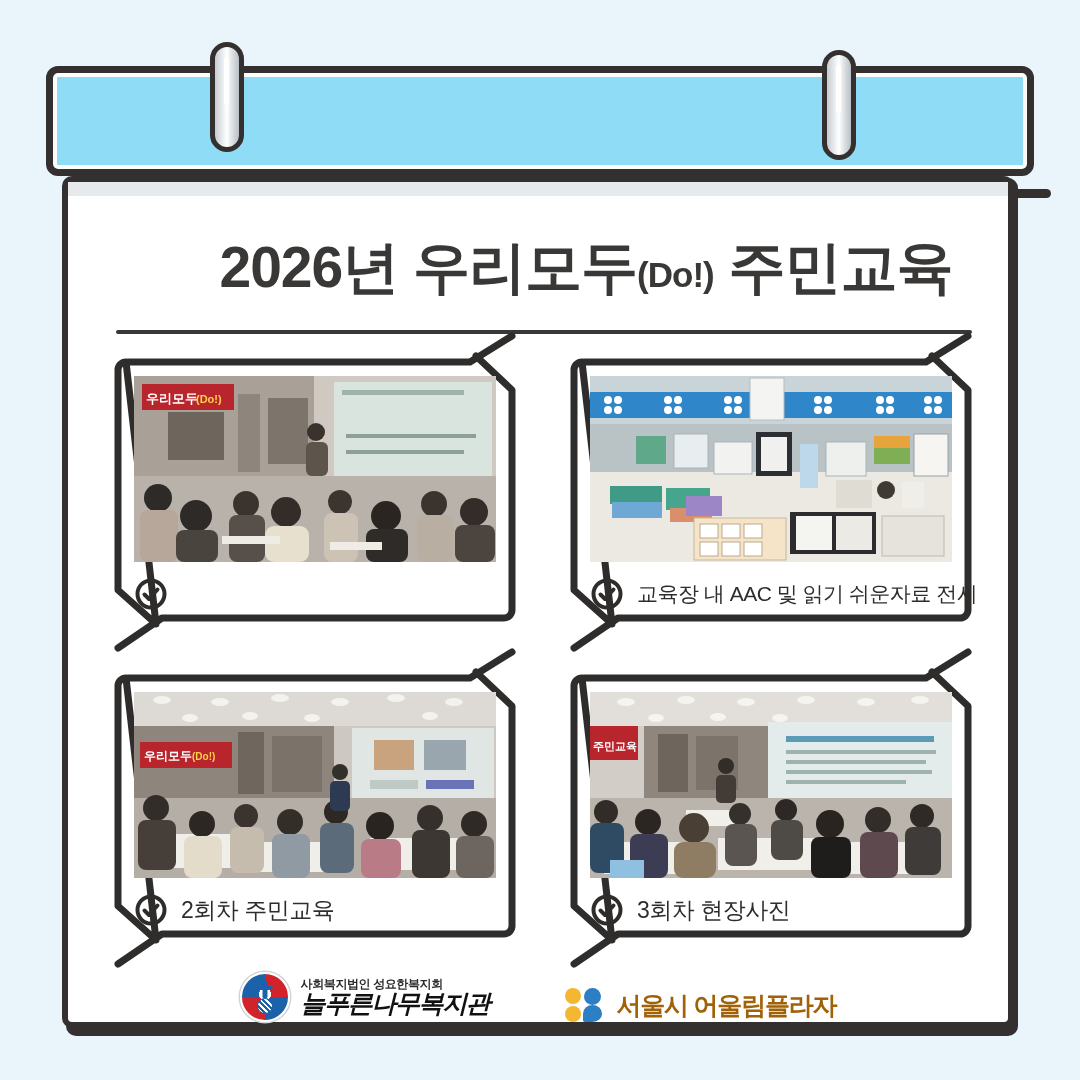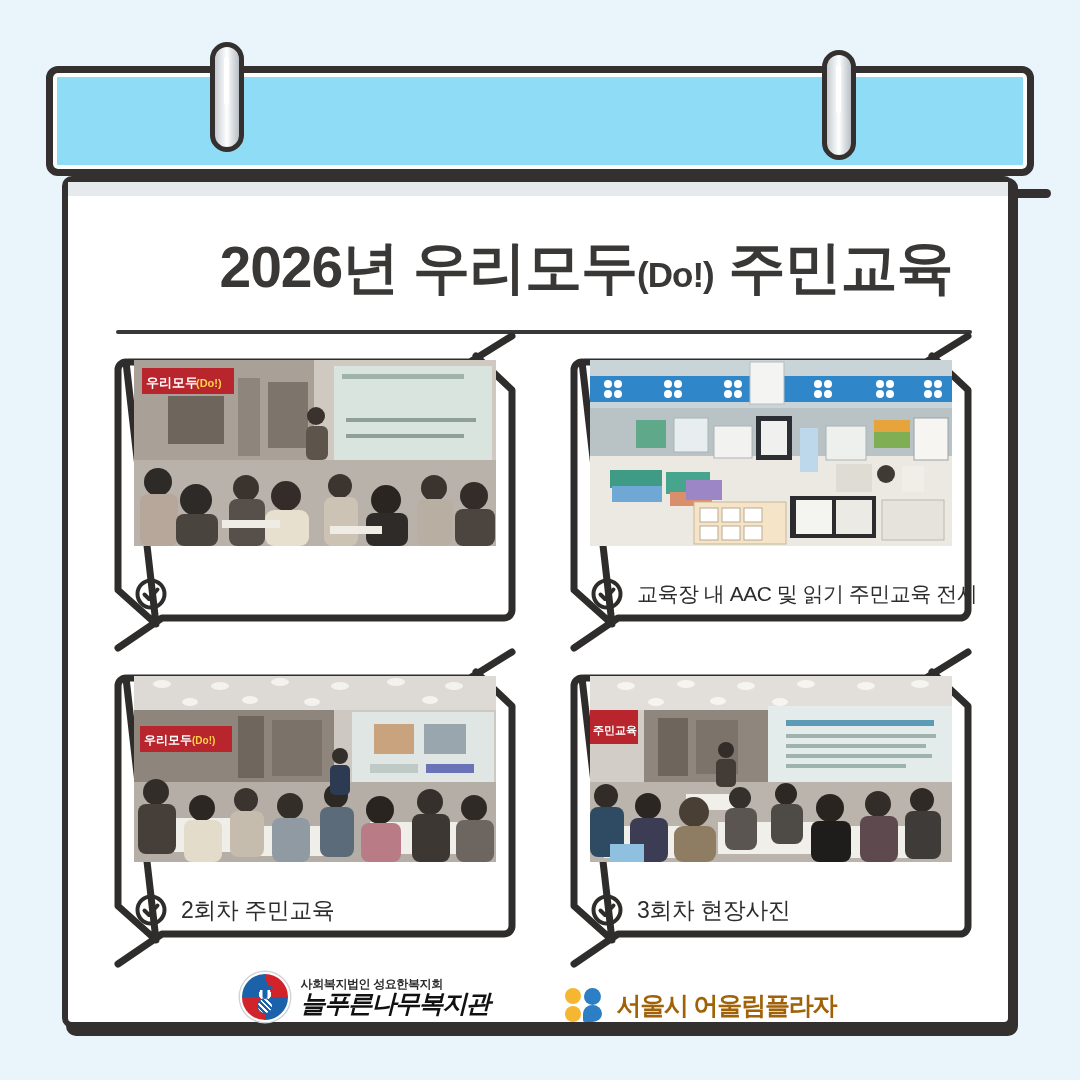--- a/index.html
+++ b/index.html
@@ -85,21 +85,21 @@
   }
   .c1{left:0;top:0;}
   .c2{left:456px;top:0;}
   .c3{left:0;top:316px;}
   .c4{left:456px;top:316px;}
 
   .card-frame{position:absolute;inset:0;}
   .card-frame svg{display:block;width:100%;height:100%;overflow:visible;}
 
   .photo{
-    position:absolute;left:24px;top:8px;width:362px;height:186px;
+    position:absolute;left:24px;top:24px;width:362px;height:186px;
     overflow:hidden;background:#0ea5e9;
   }
   .photo .scene{position:absolute;inset:0;}
 
   .cap{
     position:absolute;left:24px;top:225px;
     display:flex;align-items:center;gap:13px;
   }
   .cap-icon{width:34px;height:34px;flex:0 0 34px;}
   .cap-text{
@@ -294,21 +294,21 @@
             <rect x="246" y="104" width="36" height="28" fill="#dfdcd3"></rect>
             <circle cx="296" cy="114" r="9" fill="#403a35"></circle>
             <rect x="312" y="106" width="22" height="26" fill="#f0eee8"></rect>
           </svg>
         </div>
         <div class="cap">
           <svg class="cap-icon" viewBox="0 0 34 34">
             <circle cx="17" cy="17" r="13.5" fill="none" stroke="#2f2d2c" stroke-width="4"></circle>
             <path d="M10.5 17.5 L15 22 L23.5 12.5" fill="none" stroke="#2f2d2c" stroke-width="4" stroke-linecap="round" stroke-linejoin="round"></path>
           </svg>
-          <span class="cap-text small">교육장 내 AAC 및 읽기 주민교육 전시</span>
+          <span class="cap-text small">교육장 내 AAC 및 읽기 쉬운자료 전시</span>
         </div>
       </div>
 
       <div class="card c3">
         <div class="card-frame">
           <svg viewBox="0 0 410 285" preserveAspectRatio="none" aria-hidden="true">
             <path d="M18 10 H360 L402 -16 M366 4 L402 38 V258 a8 8 0 0 1 -8 8 H52 L8 296 M46 272 L8 238 V18 a8 8 0 0 1 8 -8 Z" fill="none" stroke="#2f2d2c" stroke-width="7" stroke-linejoin="round" stroke-linecap="round"></path>
           </svg>
         </div>
         <div class="photo">

